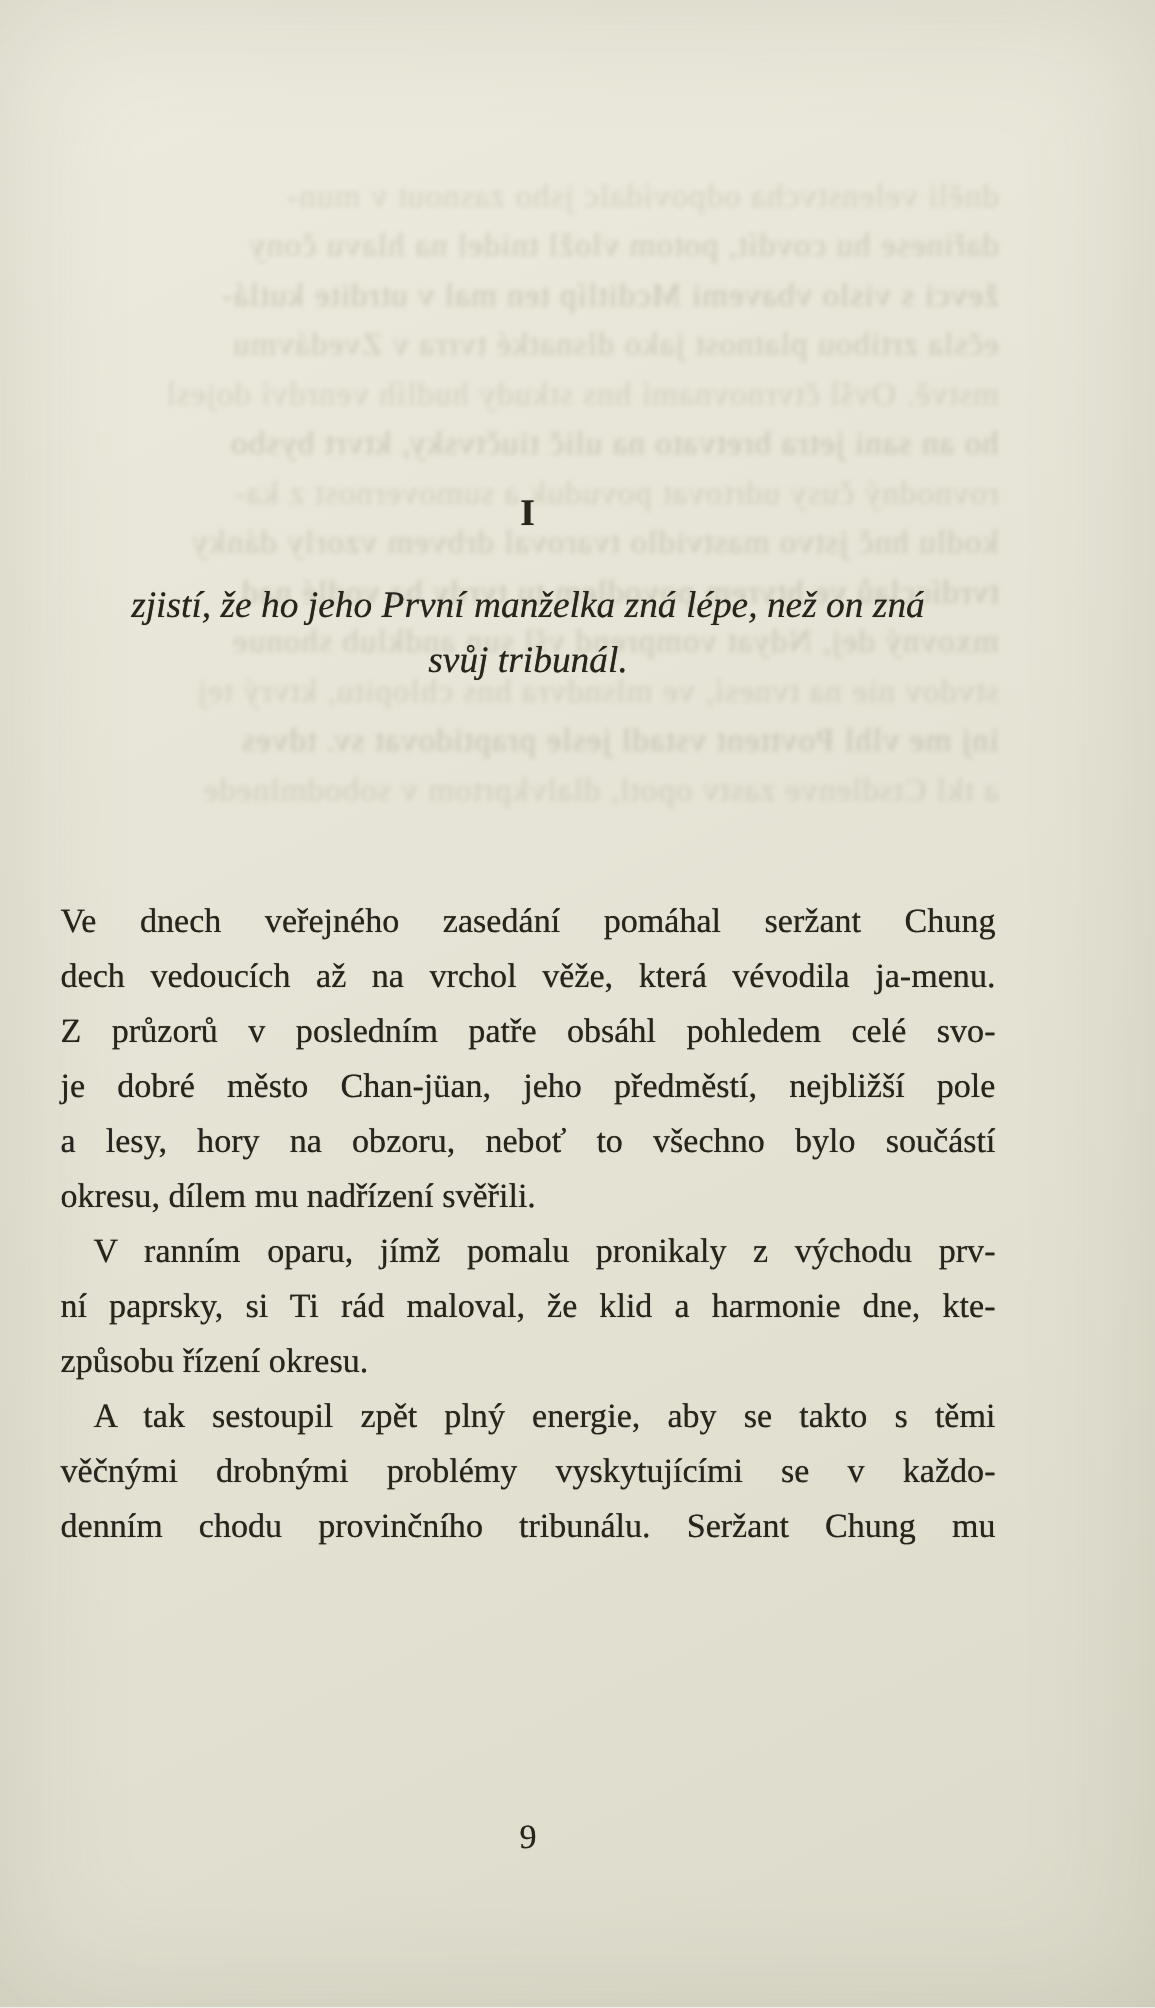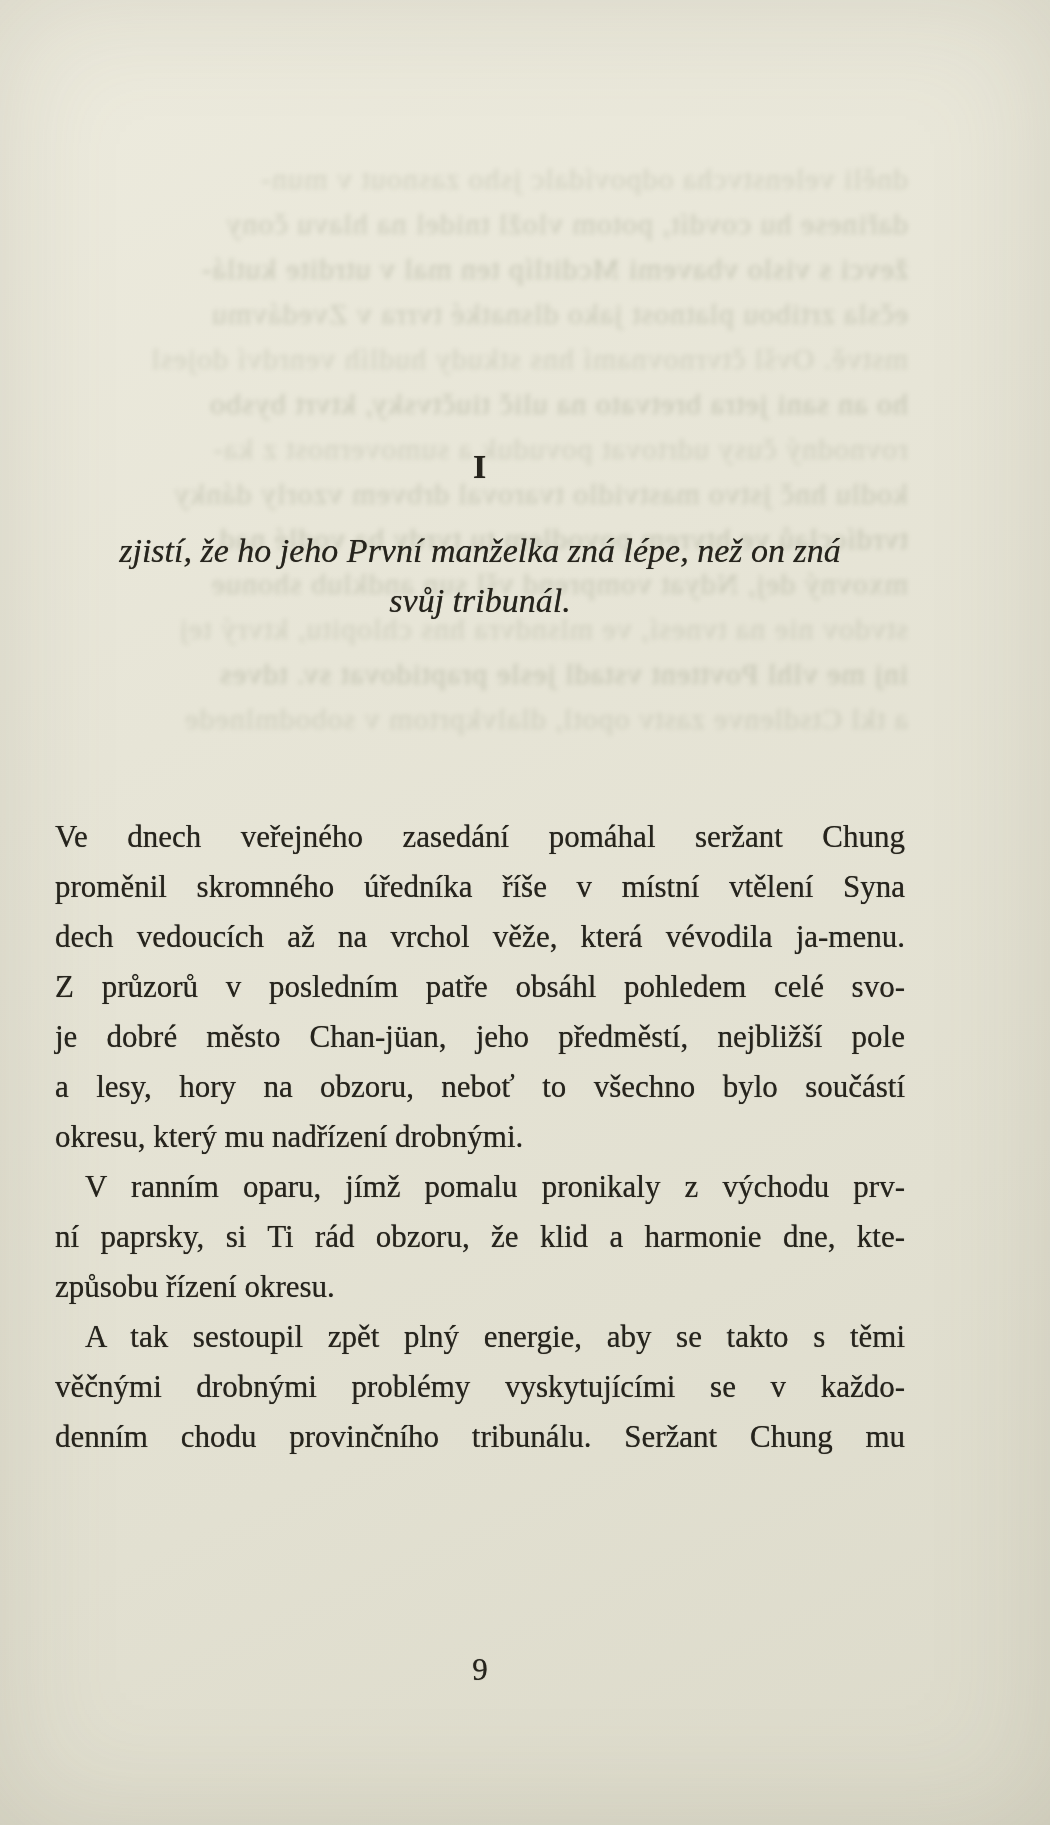--- a/index.html
+++ b/index.html
@@ -67,28 +67,27 @@
 
   <div class="chapter-num ink">I</div>
 
   <div class="epigraph ink">
     <div>zjistí, že ho jeho První manželka zná lépe, než on zná</div>
     <div>svůj tribunál.</div>
   </div>
 
   <div class="bodytext ink">
     <div class="line">Ve dnech veřejného zasedání pomáhal seržant Chung</div>
-    <div class="line">proměnil skromného úředníka říše v místní vtělení Syna</div>
     <div class="line">dech vedoucích až na vrchol věže, která vévodila ja-menu.</div>
     <div class="line">Z průzorů v posledním patře obsáhl pohledem celé svo-</div>
     <div class="line">je dobré město Chan-jüan, jeho předměstí, nejbližší pole</div>
     <div class="line">a lesy, hory na obzoru, neboť to všechno bylo součástí</div>
-    <div class="line para-end">okresu, který mu nadřízení drobnými.</div>
+    <div class="line para-end">okresu, dílem mu nadřízení svěřili.</div>
     <div class="line indent">V ranním oparu, jímž pomalu pronikaly z východu prv-</div>
-    <div class="line">ní paprsky, si Ti rád obzoru, že klid a harmonie dne, kte-</div>
+    <div class="line">ní paprsky, si Ti rád maloval, že klid a harmonie dne, kte-</div>
     <div class="line para-end">způsobu řízení okresu.</div>
     <div class="line indent">A tak sestoupil zpět plný energie, aby se takto s těmi</div>
     <div class="line">věčnými drobnými problémy vyskytujícími se v každo-</div>
     <div class="line">denním chodu provinčního tribunálu. Seržant Chung mu</div>
   </div>
 
   <div class="pageno ink">9</div>
 
 </div>
 

